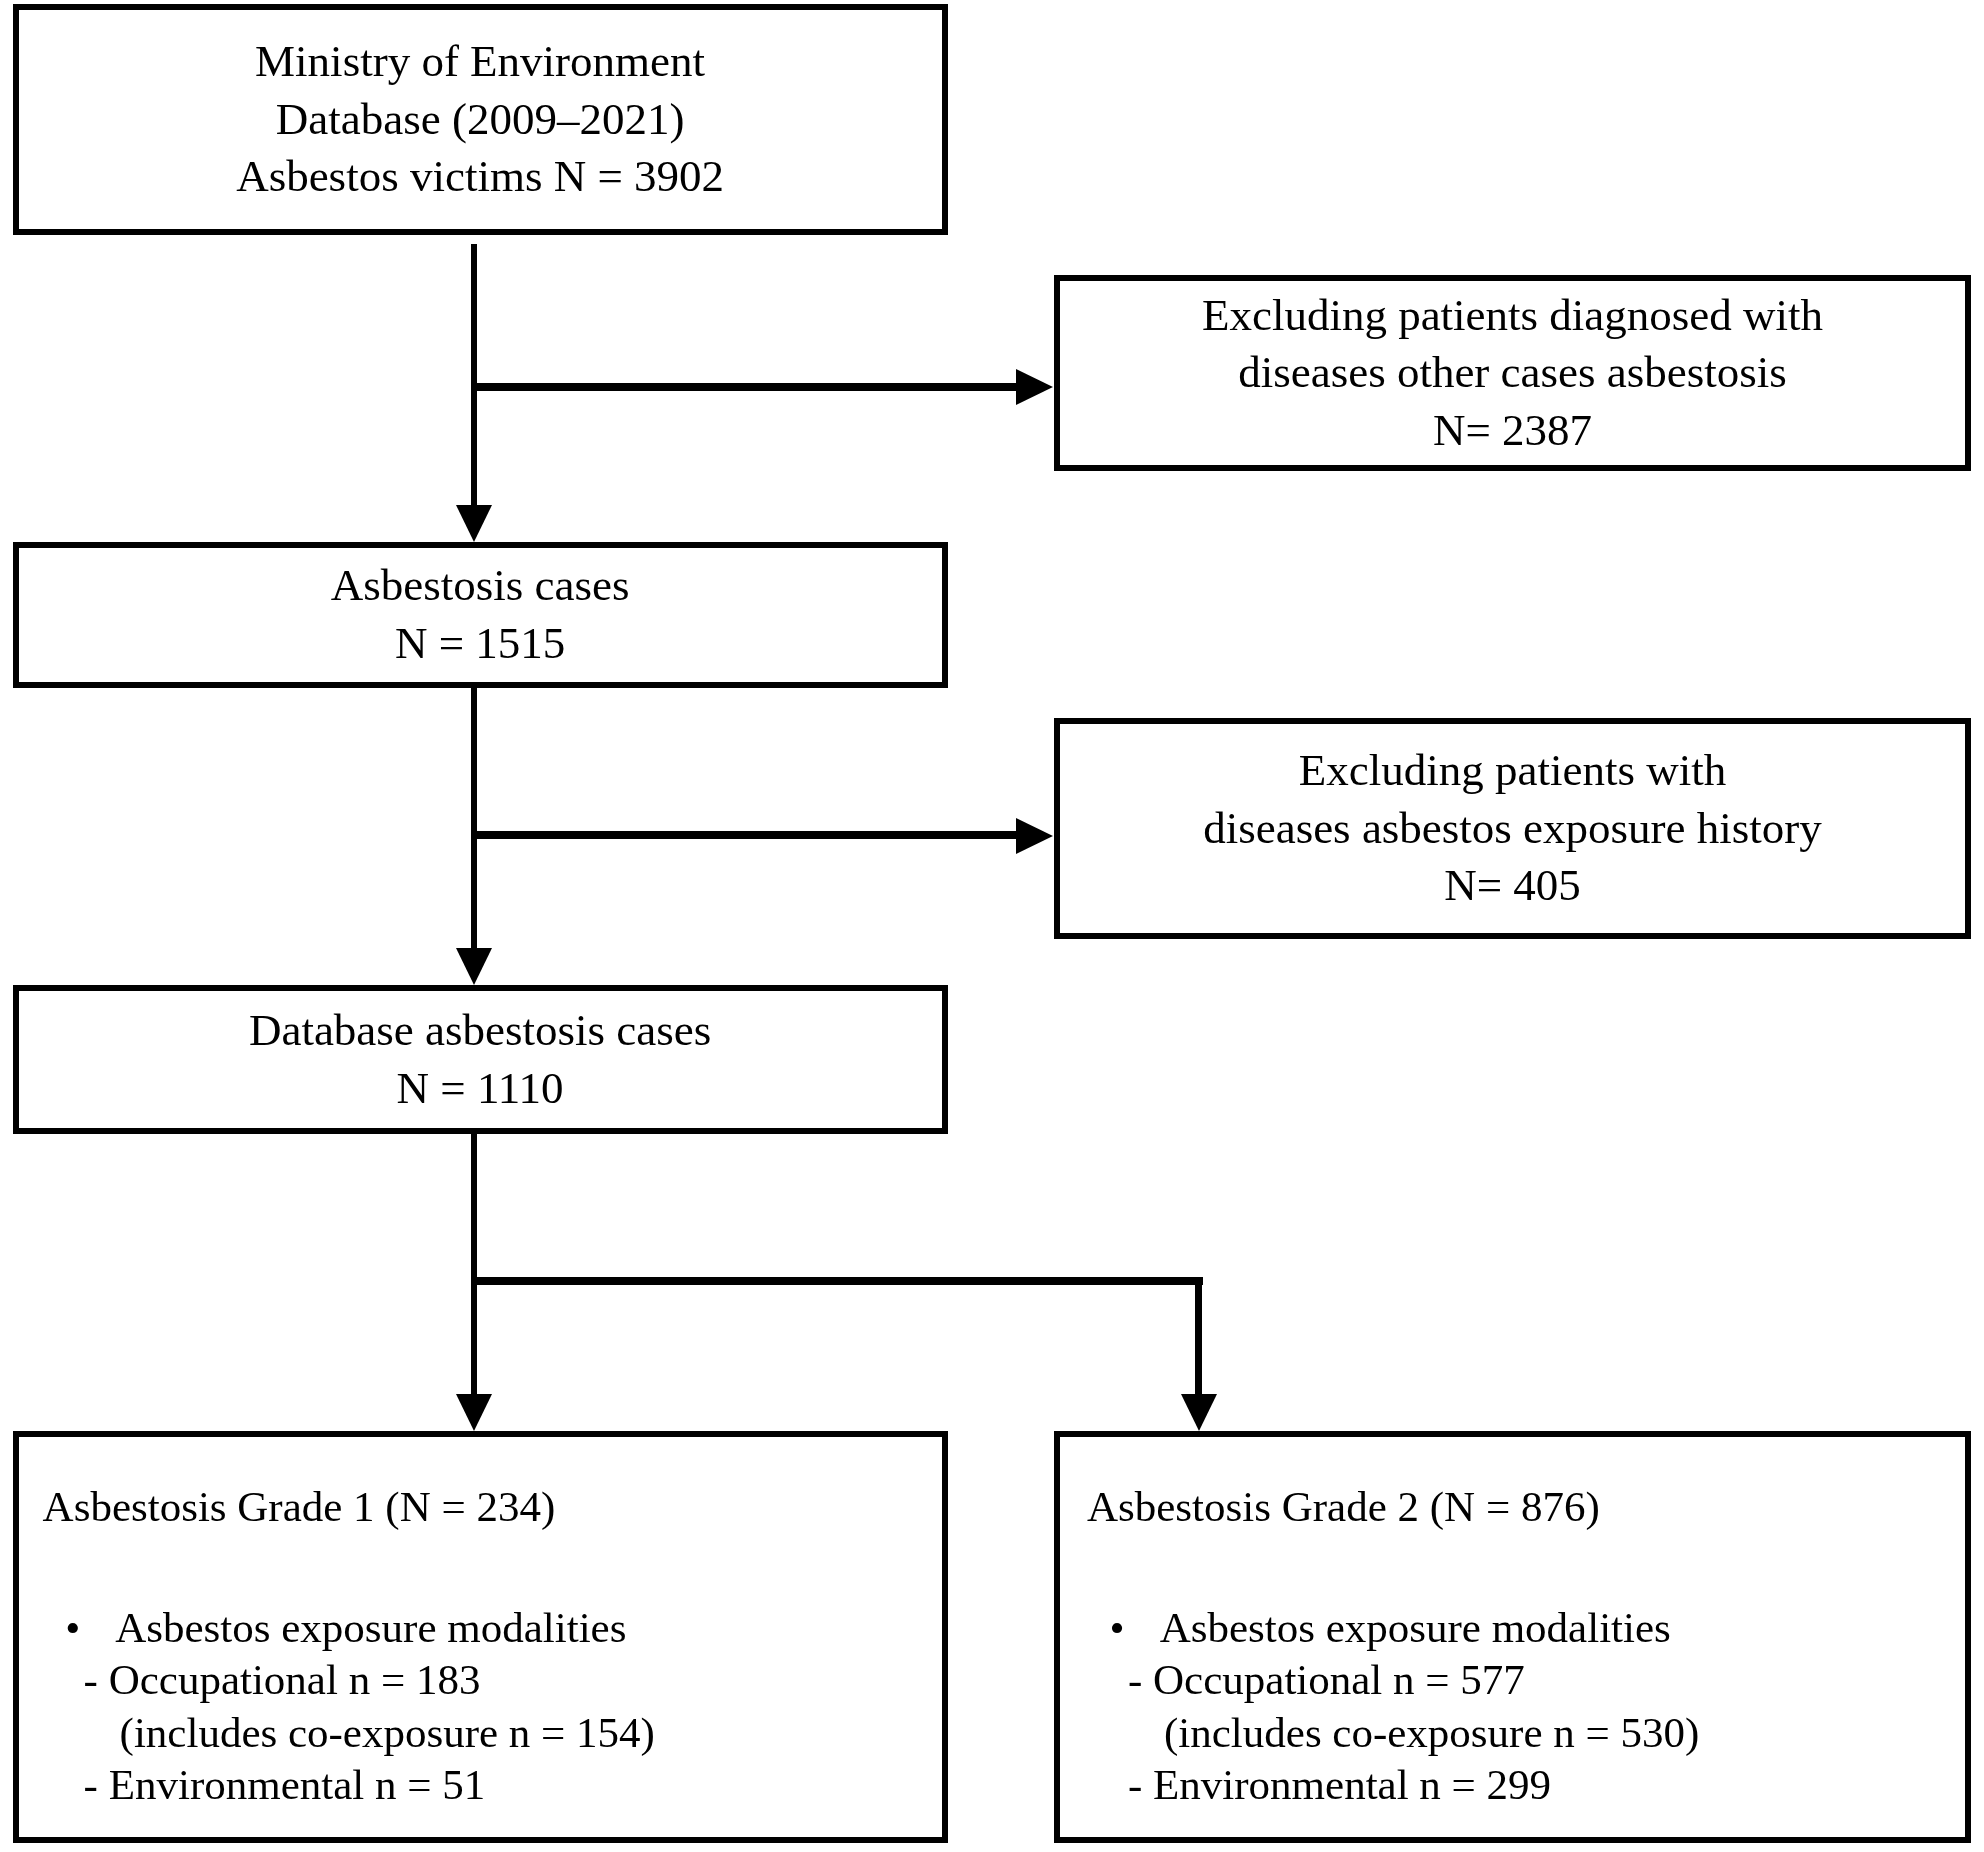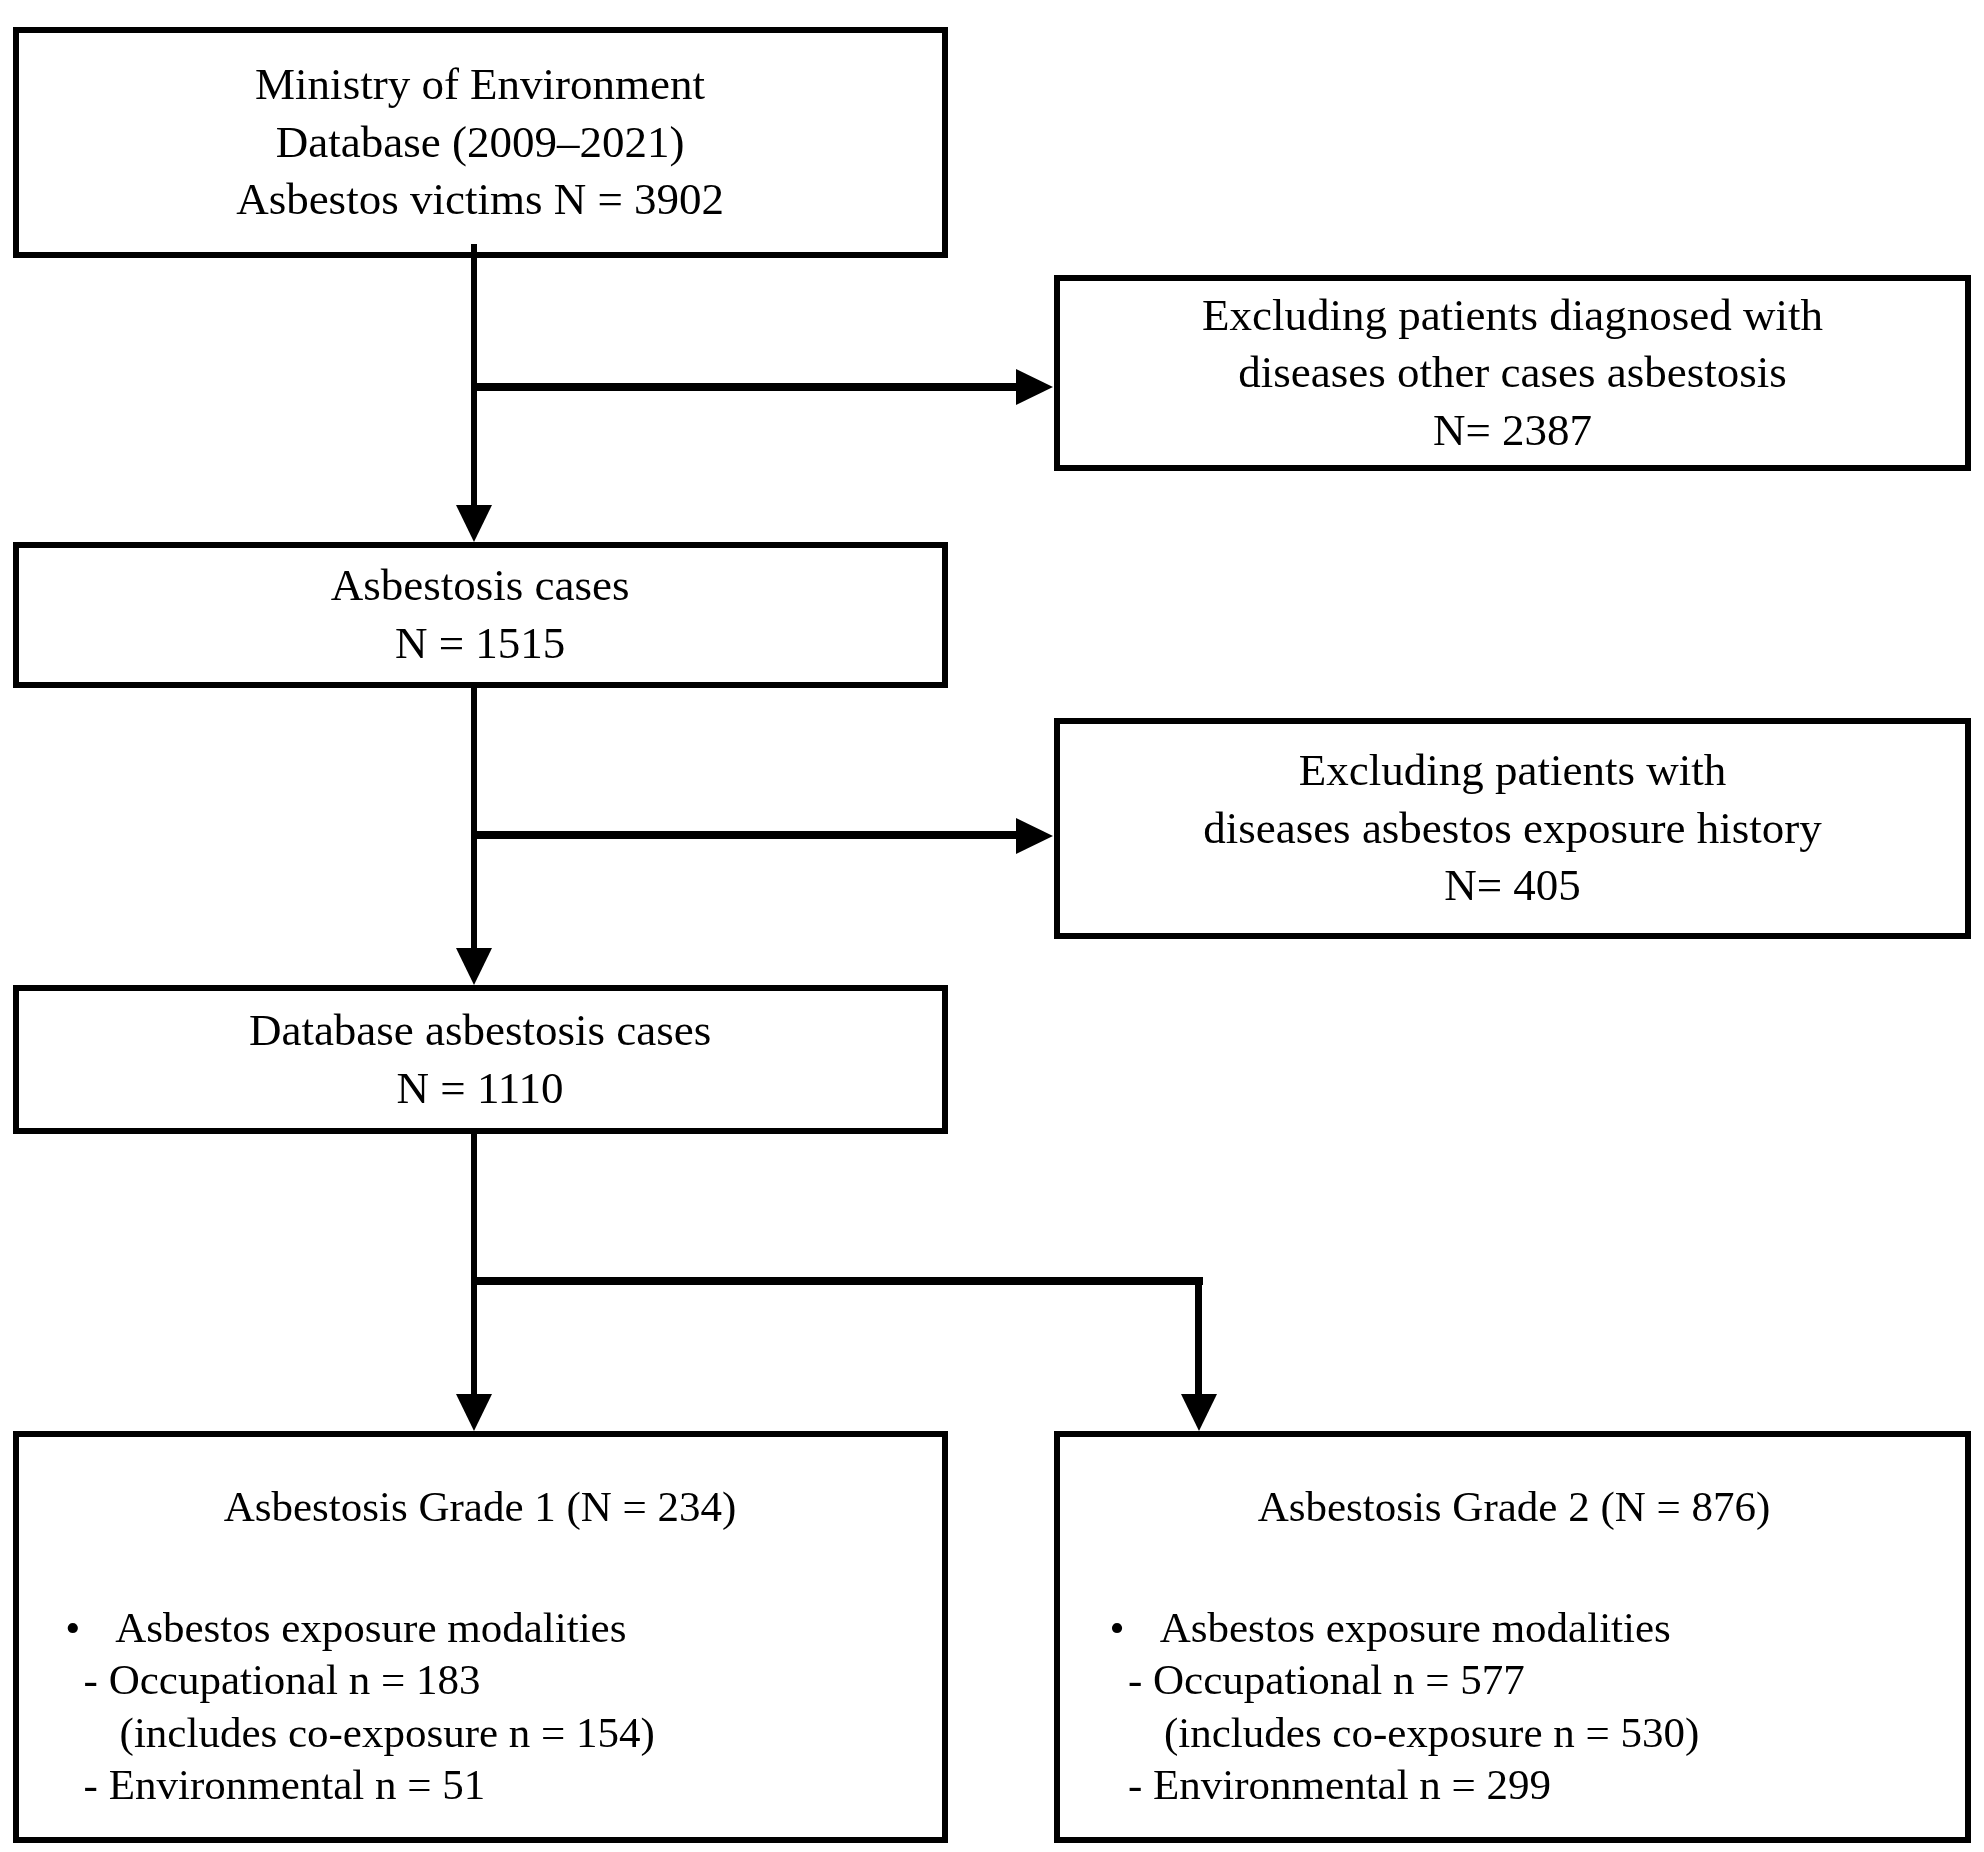--- a/index.html
+++ b/index.html
@@ -27,21 +27,21 @@
   .box .line { white-space: nowrap; }
   .grade {
     justify-content: flex-start;
     align-items: stretch;
     text-align: left;
     font-size: 43px;
     line-height: 1.2;
     padding: 28px 24px 27px 24px;
   }
   .grade-title {
-    text-align: center;
+    text-align: left;
     margin: 16px 0 69px 0;
     white-space: nowrap;
   }
   .bullet-row {
     display: flex;
     align-items: baseline;
     padding-left: 22.6px;
     margin-bottom: 1.3px;
   }
   .bullet-glyph { margin-right: 35px; }
@@ -61,21 +61,21 @@
     border-top: 18px solid transparent;
     border-bottom: 18px solid transparent;
     border-left: 37px solid #000000;
   }
 </style>
 </head>
 <body>
 
 <div id="canvas">
 
-  <div class="box" style="left:12.6px; top:27px; width:935px; height:231px;text-align:right;">
+  <div class="box" style="left:12.6px; top:4px; width:935px; height:231px;text-align:right;">
     <div class="line">Ministry of Environment</div>
     <div class="line">Database (2009–2021)</div>
     <div class="line">Asbestos victims N = 3902</div>
   </div>
 
   <div class="vline" style="left:471px; top:244px; width:6px; height:263px;"></div>
   <div class="arrow-down" style="left:456px; top:505px;"></div>
 
   <div class="hline" style="left:471px; top:383px; width:547px; height:8px;"></div>
   <div class="arrow-right" style="left:1016px; top:369px;"></div>

